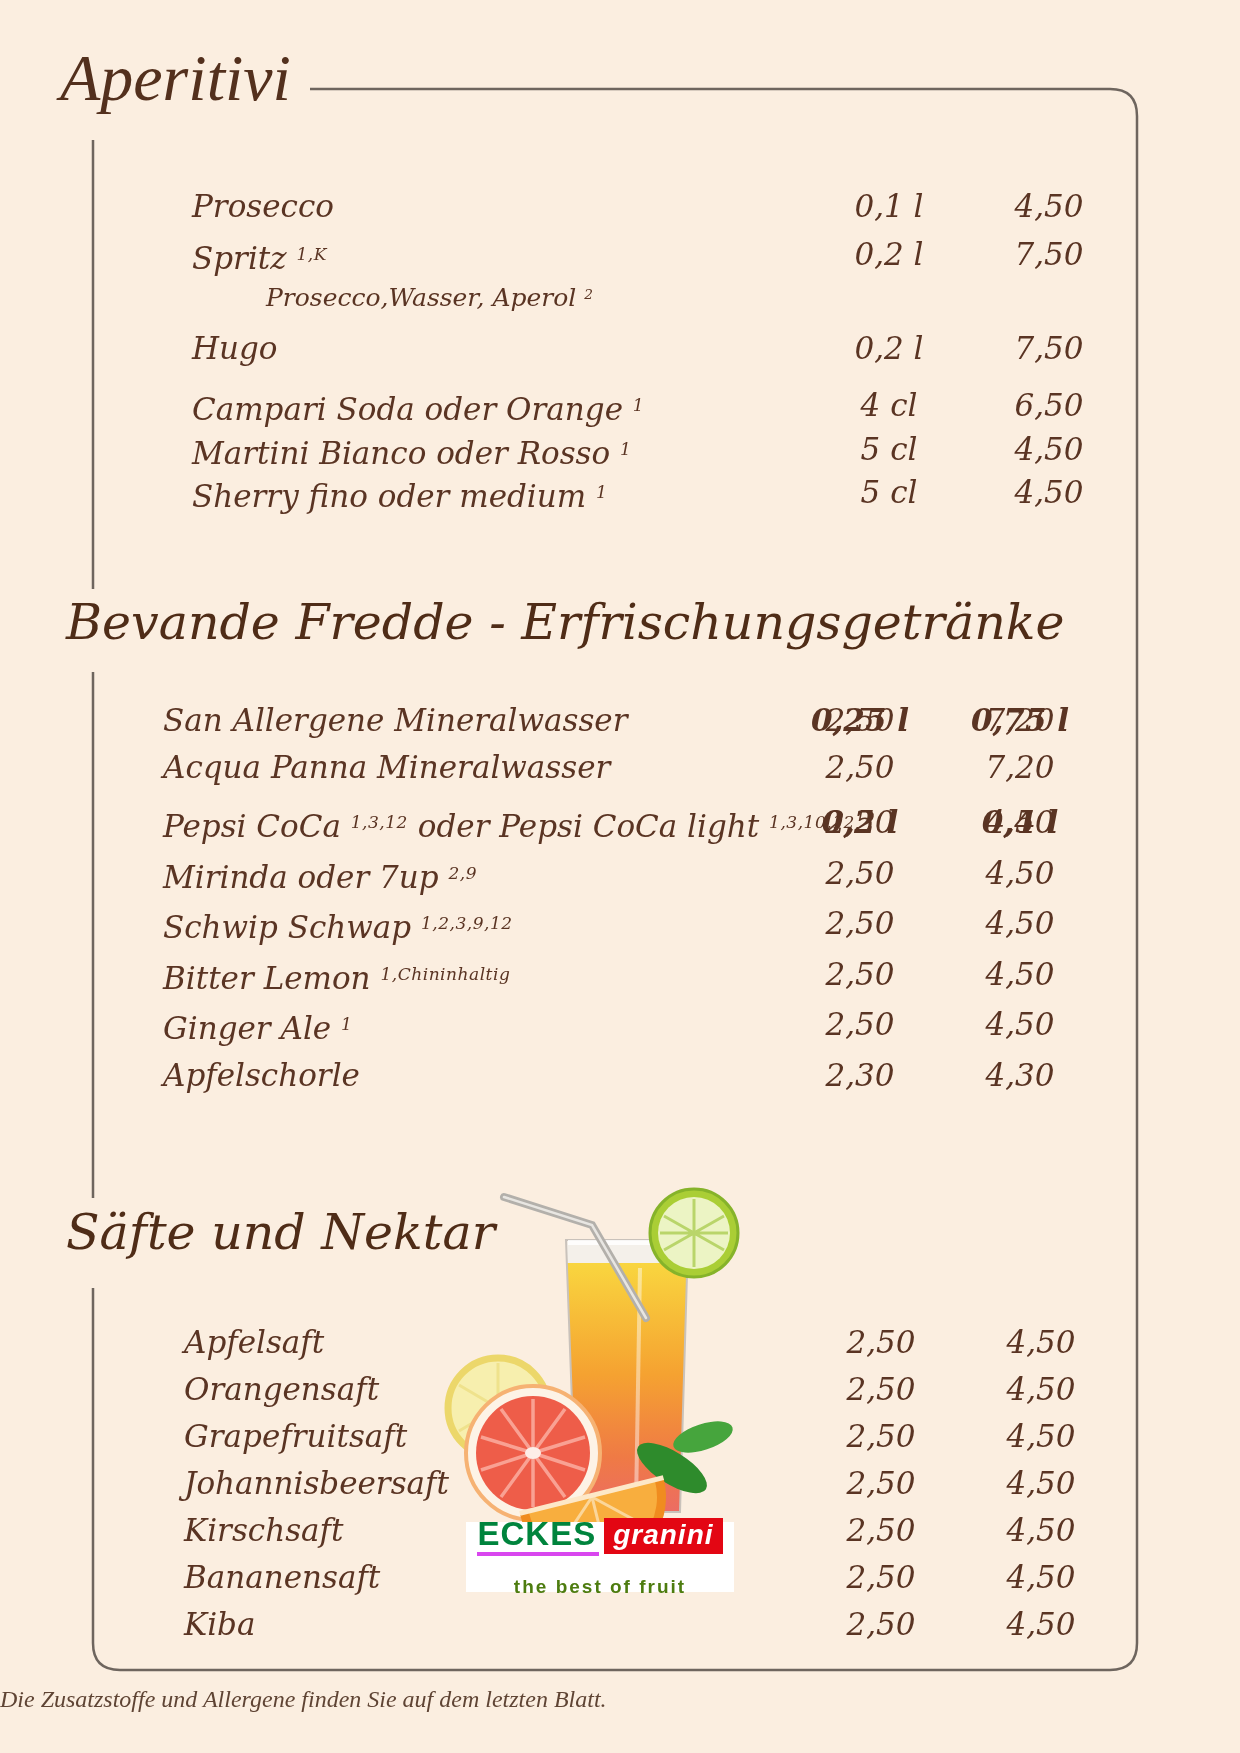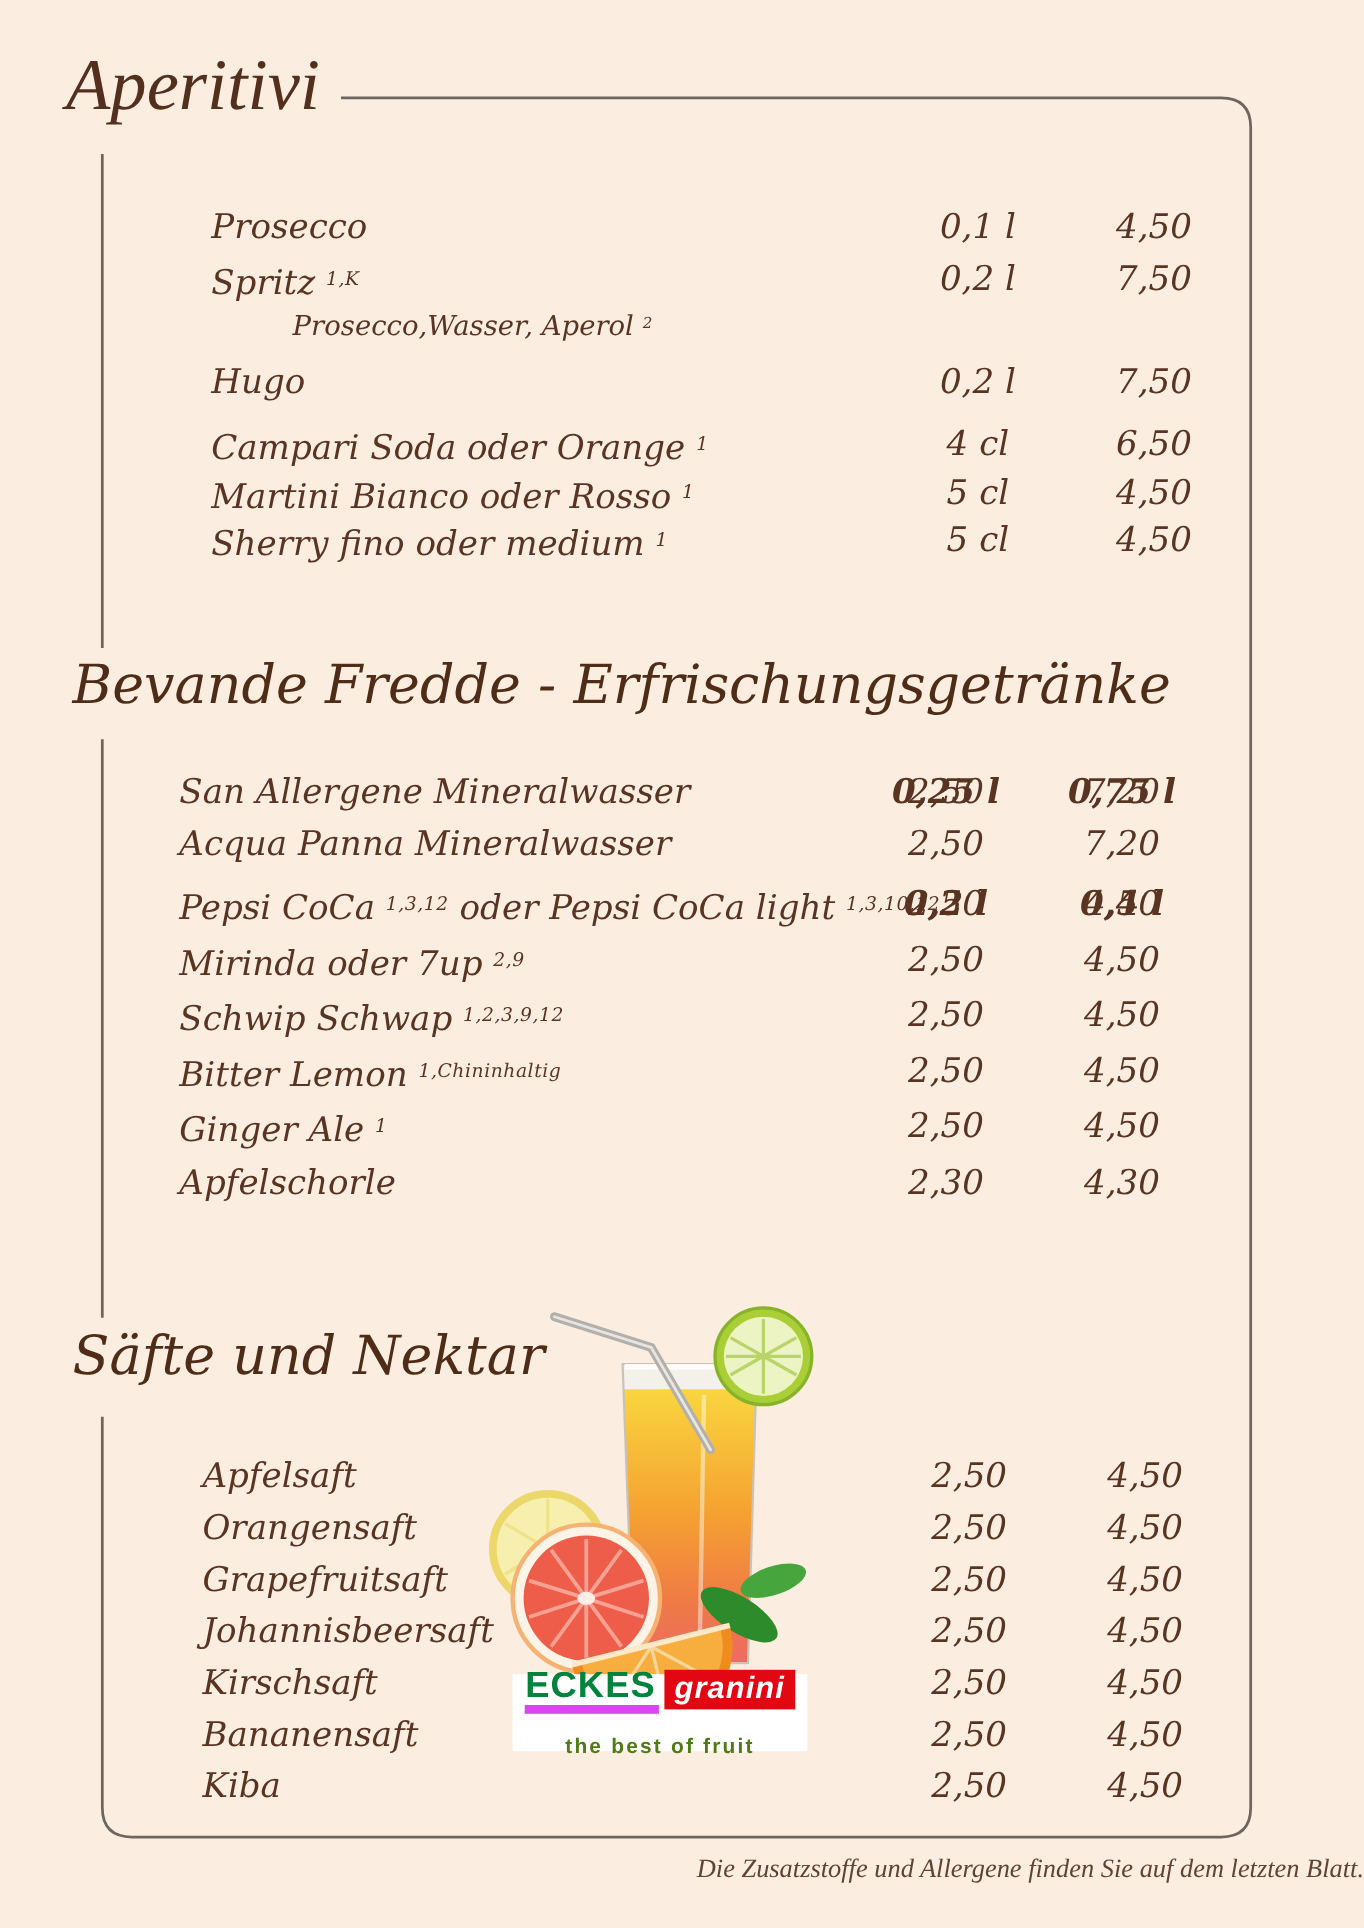--- a/index.html
+++ b/index.html
@@ -71,32 +71,32 @@
   
   .logo{
     position:absolute;left:466px;top:1522px;width:268px;height:70px;
     background:#ffffff;
     display:flex;flex-direction:column;align-items:center;justify-content:center;
     font-family:"Liberation Sans",sans-serif;
   }
   .logo-row{display:flex;align-items:center;}
   .logo-eckes{
     color:#00843d;font-weight:bold;font-size:33px;line-height:34px;
-    border-bottom:8px solid #d946ef;padding:0 3px 1px 0;letter-spacing:1px;
+    border-bottom:4px solid #d946ef;padding:0 3px 1px 0;letter-spacing:1px;
   }
   .logo-granini{
     background:#e30613;color:#ffffff;font-weight:bold;font-style:italic;
     font-size:28px;line-height:30px;padding:2px 9px 4px;margin-left:5px;letter-spacing:1px;
   }
   .logo-tag{color:#4d7c0f;font-weight:bold;font-size:19px;margin-top:20px;letter-spacing:2px;}
 
   
   .footer{
     position:absolute;left:0;top:1686px;width:1240px;
-    text-align:right;
+    text-align:left;
     font-family:"Liberation Serif",serif;font-style:italic;
     font-size:24px;color:#5f4434;
   }
 </style>
 </head>
 <body>
 
 <div class="page">
 
   <svg class="frame" viewBox="0 0 1240 1753" xmlns="http://www.w3.org/2000/svg">

